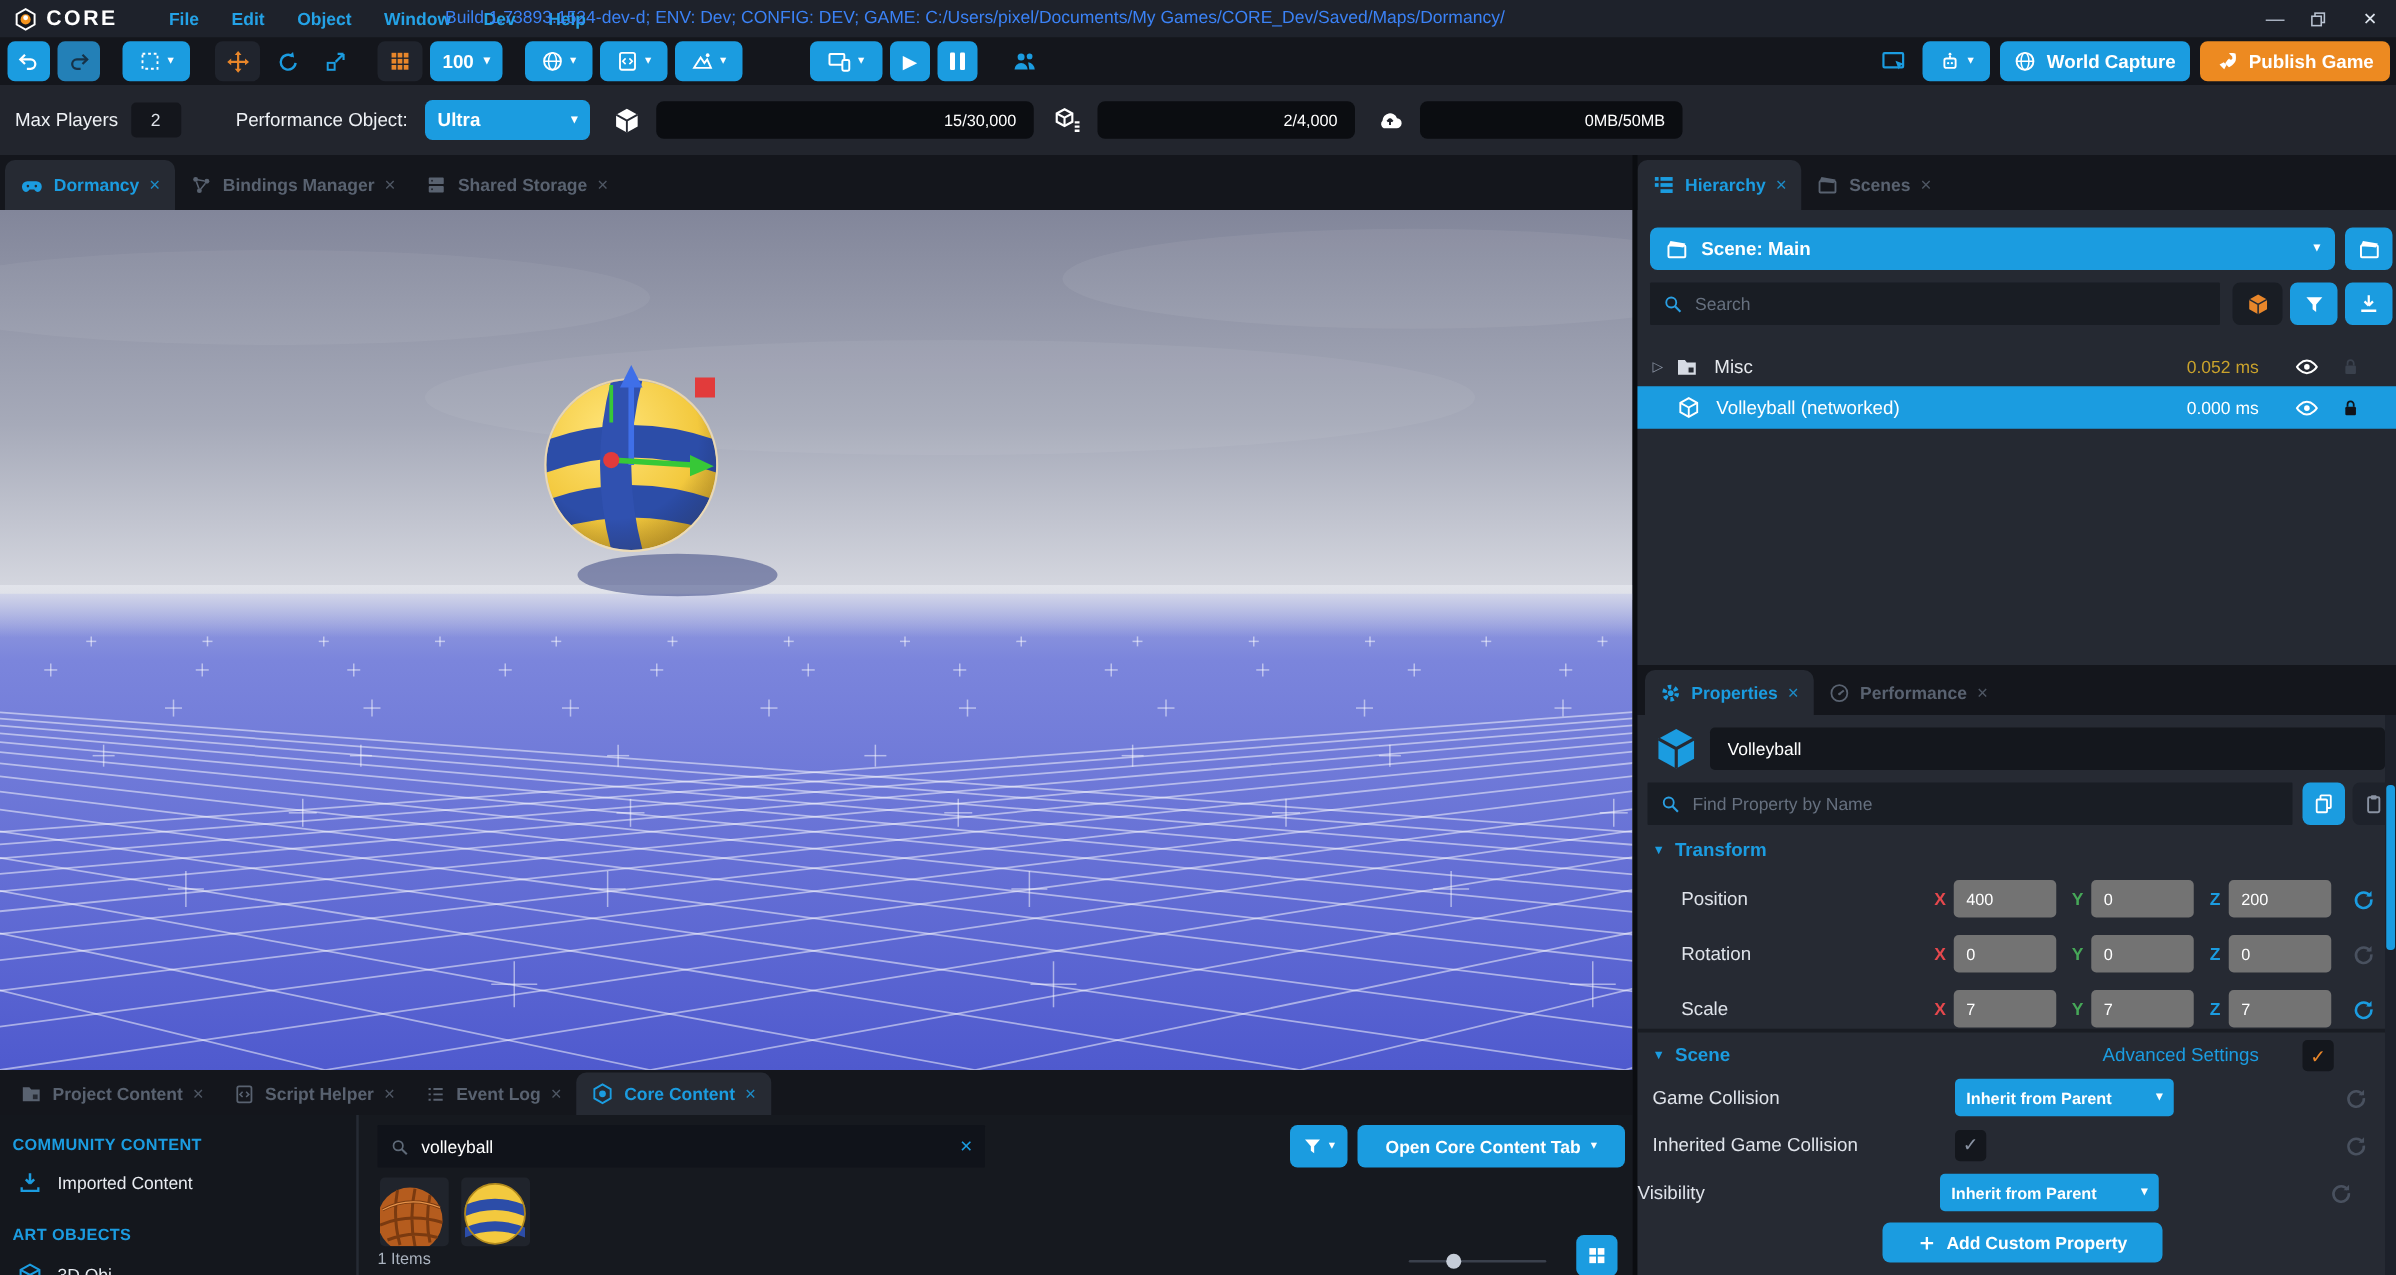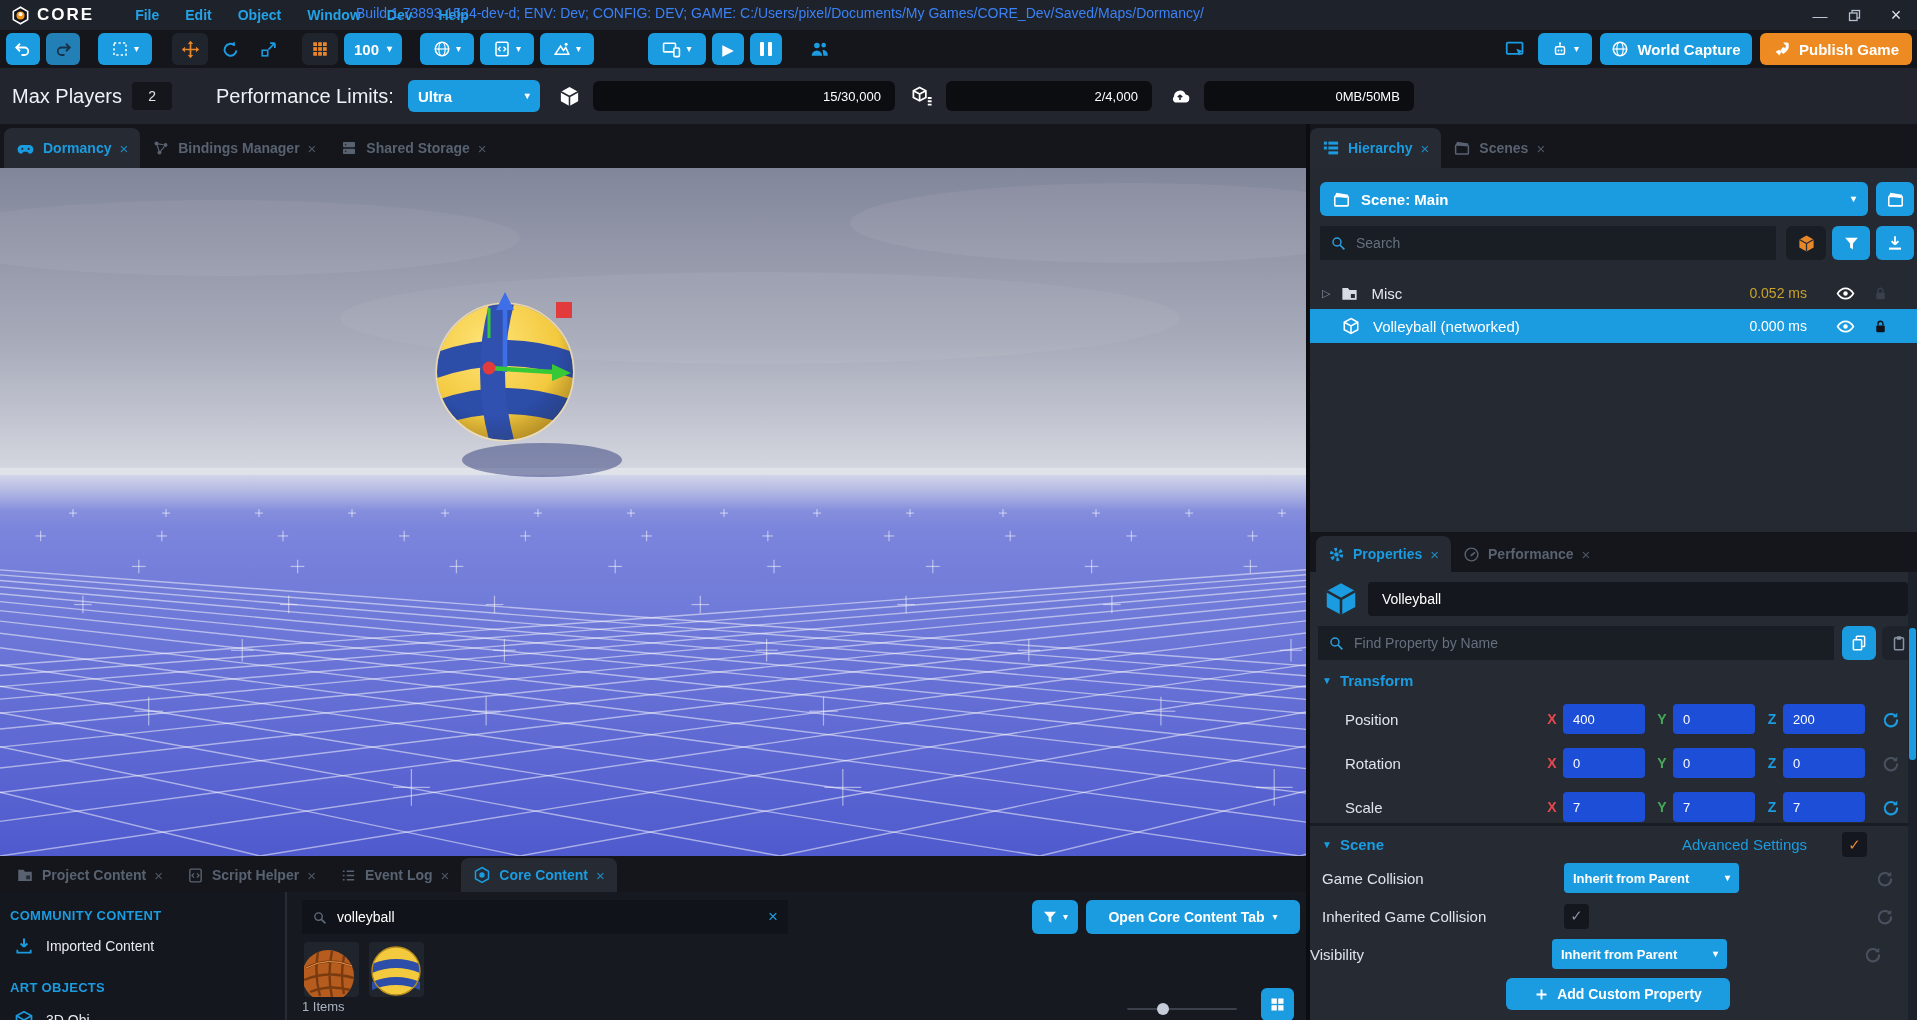--- a/index.html
+++ b/index.html
@@ -30,21 +30,21 @@
   .caret{font-size:10px;line-height:1;}
   .play-tri{font-size:15px;line-height:1;}
   .pausebars{display:flex;gap:4px;}
   .pausebars i{display:block;width:4px;height:14px;background:#fff;border-radius:1px;}
   .toolcenter{position:absolute;left:648px;top:3px;display:flex;gap:6px;align-items:center;height:32px;}
   .toolright{position:absolute;left:1500px;top:3px;display:flex;gap:8px;align-items:center;height:32px;}
   .btn .blabel{font-weight:bold;font-size:15px;}
 
   
   .statsbar{position:absolute;left:0;top:68px;width:1917px;height:56px;background:#22252d;display:flex;align-items:center;padding-left:12px;box-sizing:border-box;}
-  .slabel{font-size:20px;color:#eef1f5;}
+  .slabel{font-size:15px;color:#eef1f5;}
   .valbox{width:40px;height:28px;background:#14161c;border-radius:4px;display:flex;align-items:center;justify-content:center;margin-left:10px;font-size:14px;}
   .pill{background:#0b0d11;border-radius:6px;height:30px;display:flex;align-items:center;justify-content:flex-end;padding:0 14px;color:#fff;font-size:13px;box-sizing:border-box;}
   .dd{display:flex;align-items:center;justify-content:space-between;padding:0 10px;font-weight:bold;font-size:15px;}
   .statsright{position:absolute;left:1596px;top:79px;display:flex;gap:7px;align-items:center;}
 
   
   .tabstrip{position:absolute;left:0;top:124px;width:1917px;height:44px;background:#14161c;}
   .tab{display:inline-flex;align-items:center;gap:8px;height:40px;padding:0 12px;border-radius:8px 8px 0 0;
        color:#596270;font-weight:bold;font-size:14px;}
   .tab.active{background:#262a33;color:#1b9ce0;}
@@ -68,21 +68,21 @@
 
   .propstabs{position:absolute;left:1310px;top:532px;width:607px;height:40px;background:#14161c;}
   .propsbody{position:absolute;left:1310px;top:572px;width:607px;height:448px;background:#262a33;}
   .namefield{position:absolute;left:58px;top:10px;width:540px;height:34px;background:#14171d;border-radius:4px;display:flex;align-items:center;padding:0 12px;box-sizing:border-box;font-size:14px;color:#fff;}
   .sectionhdr{position:absolute;display:flex;align-items:center;gap:8px;color:#1b9ce0;font-weight:bold;font-size:15px;}
   .sectionhdr .sc{font-size:10px;}
   .prow{position:absolute;height:32px;display:flex;align-items:center;}
   .plabel{font-size:15px;color:#dfe3ea;}
   .axis{font-weight:bold;font-size:14px;width:14px;text-align:center;}
   .ax-x{color:#e5484d;} .ax-y{color:#46a758;} .ax-z{color:#1b9ce0;}
-  .vfield{width:82px;height:30px;background:#1d4ed8;border-radius:4px;margin:0 10px 0 4px;display:flex;align-items:center;padding:0 8px;box-sizing:border-box;font-size:13px;color:#fff;}
+  .vfield{width:82px;height:30px;background:#737373;border-radius:4px;margin:0 10px 0 4px;display:flex;align-items:center;padding:0 8px;box-sizing:border-box;font-size:13px;color:#fff;}
   .reseti{color:#1b9ce0;} .reseti.off{color:#49515f;}
   .bluedd{width:175px;height:30px;background:#1b9ce0;border-radius:4px;display:flex;align-items:center;justify-content:space-between;padding:0 9px;box-sizing:border-box;color:#fff;font-weight:bold;font-size:13px;}
   .chk{width:25px;height:25px;background:#14171d;border-radius:4px;display:flex;align-items:center;justify-content:center;font-size:15px;}
   .divline{position:absolute;left:0;width:607px;height:3px;background:#191c23;}
   .scrolltrack{position:absolute;left:598px;top:0;width:9px;height:448px;background:#1d212a;}
   .scrollthumb{position:absolute;left:1px;top:56px;width:7px;height:132px;background:#1b9ce0;border-radius:3px;}
 
   
   .bptabs{position:absolute;left:0;top:856px;width:1306px;height:36px;background:#14161c;}
   .bpbody{position:absolute;left:0;top:892px;width:1306px;height:128px;background:#16191f;}
@@ -449,21 +449,21 @@
         </div>
     </div>
   </div>
 
   <div class="statsbar">
     <span class="slabel">Max Players</span>
     <div class="valbox">
         <input style="text-align: center;" value="2">
       </div>
     <div style="width:44px"></div>
-    <span class="slabel">Performance Limits:</span>
+    <span class="slabel">Performance Object:</span>
     <div class="btn blue dd" style="width:132px;height:32px;margin-left:14px">
         <span>Ultra</span>
         <span class="caret">▾</span>
       </div>
     <div style="width:18px"></div>
     <svg class="ic" width="23" height="23" style="color:#fff">
         <use href="#i-cubefill"></use>
       </svg>
     <div class="pill" style="width:302px;margin-left:12px">
         <span>15/30,000</span>

